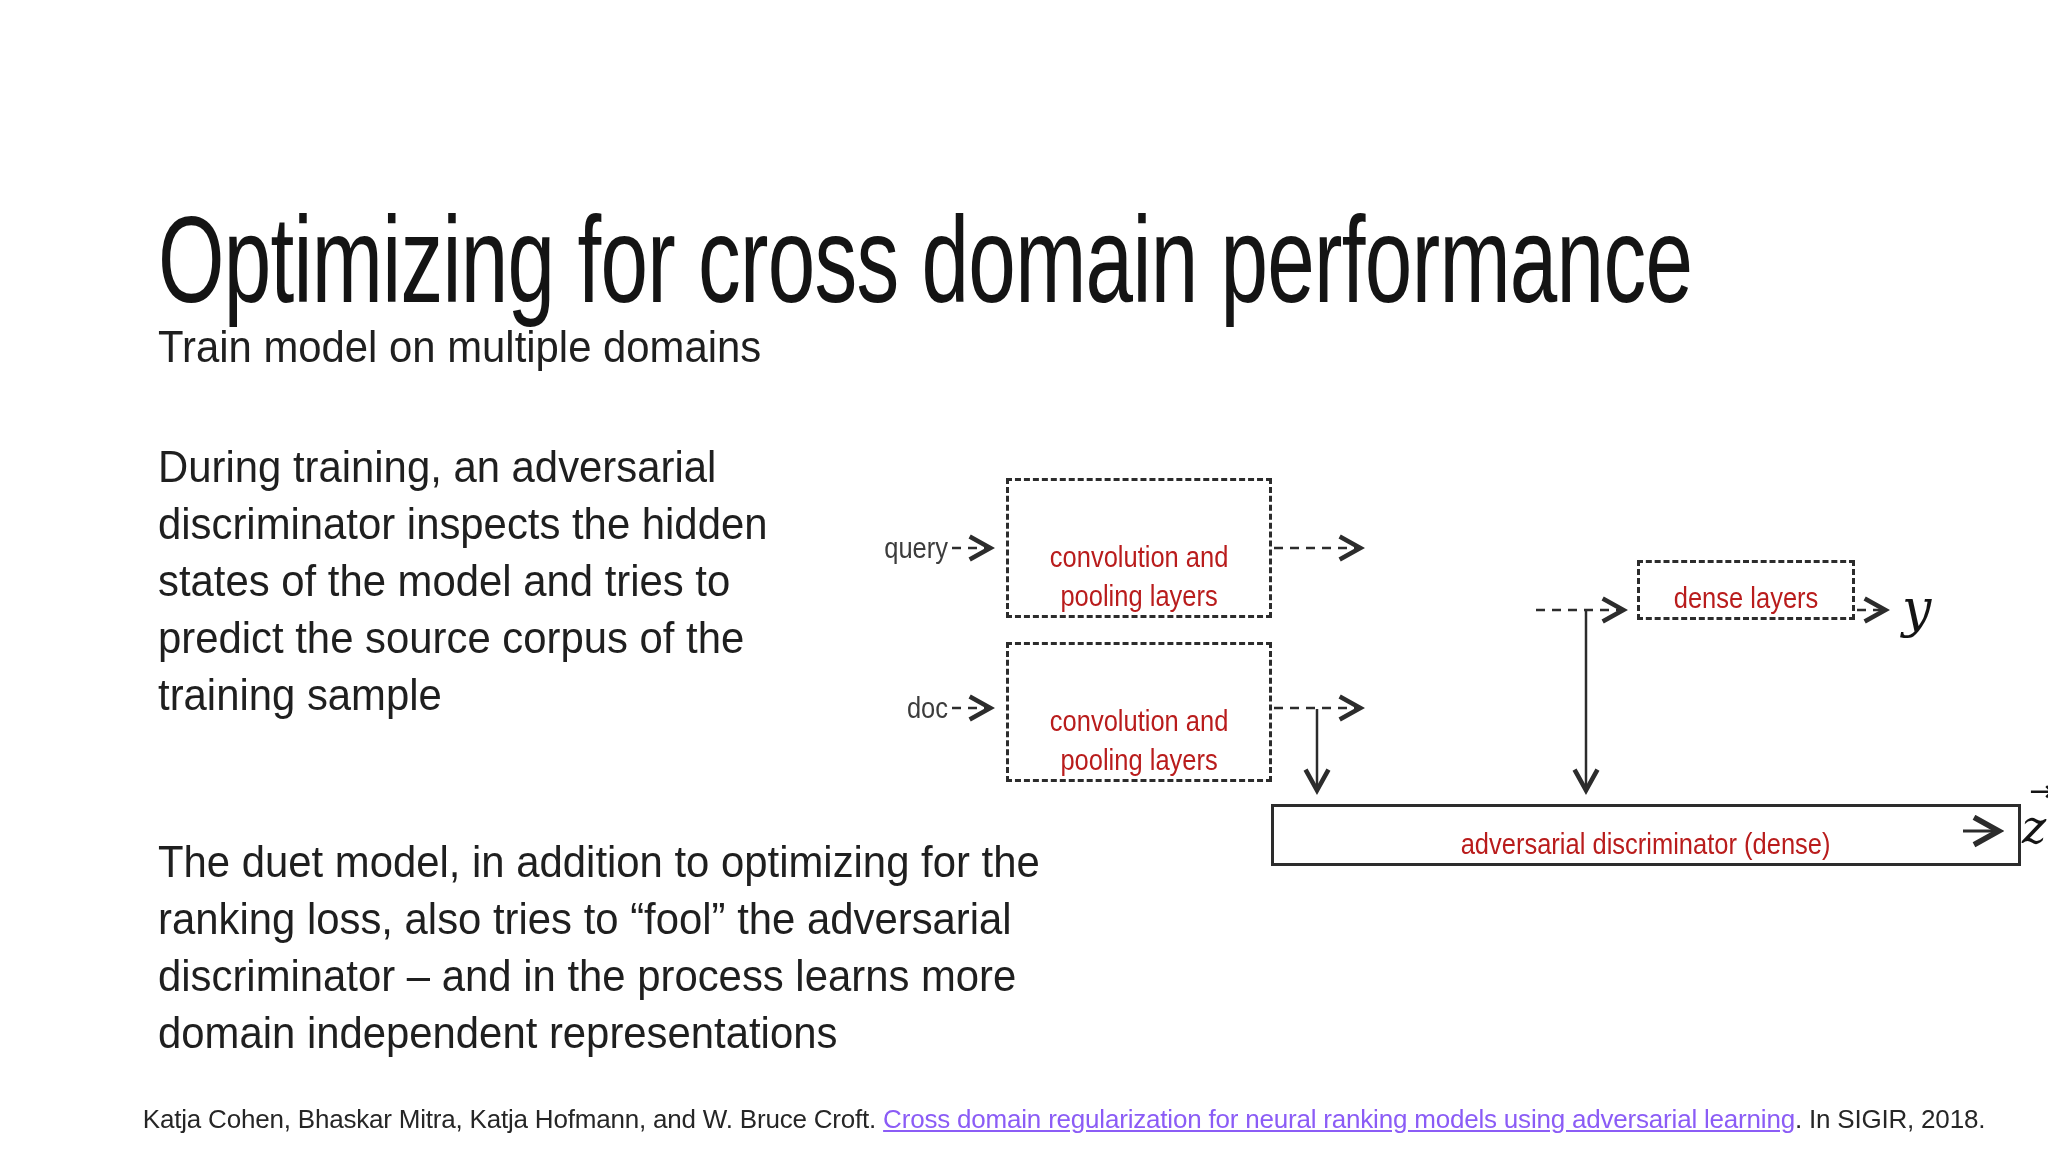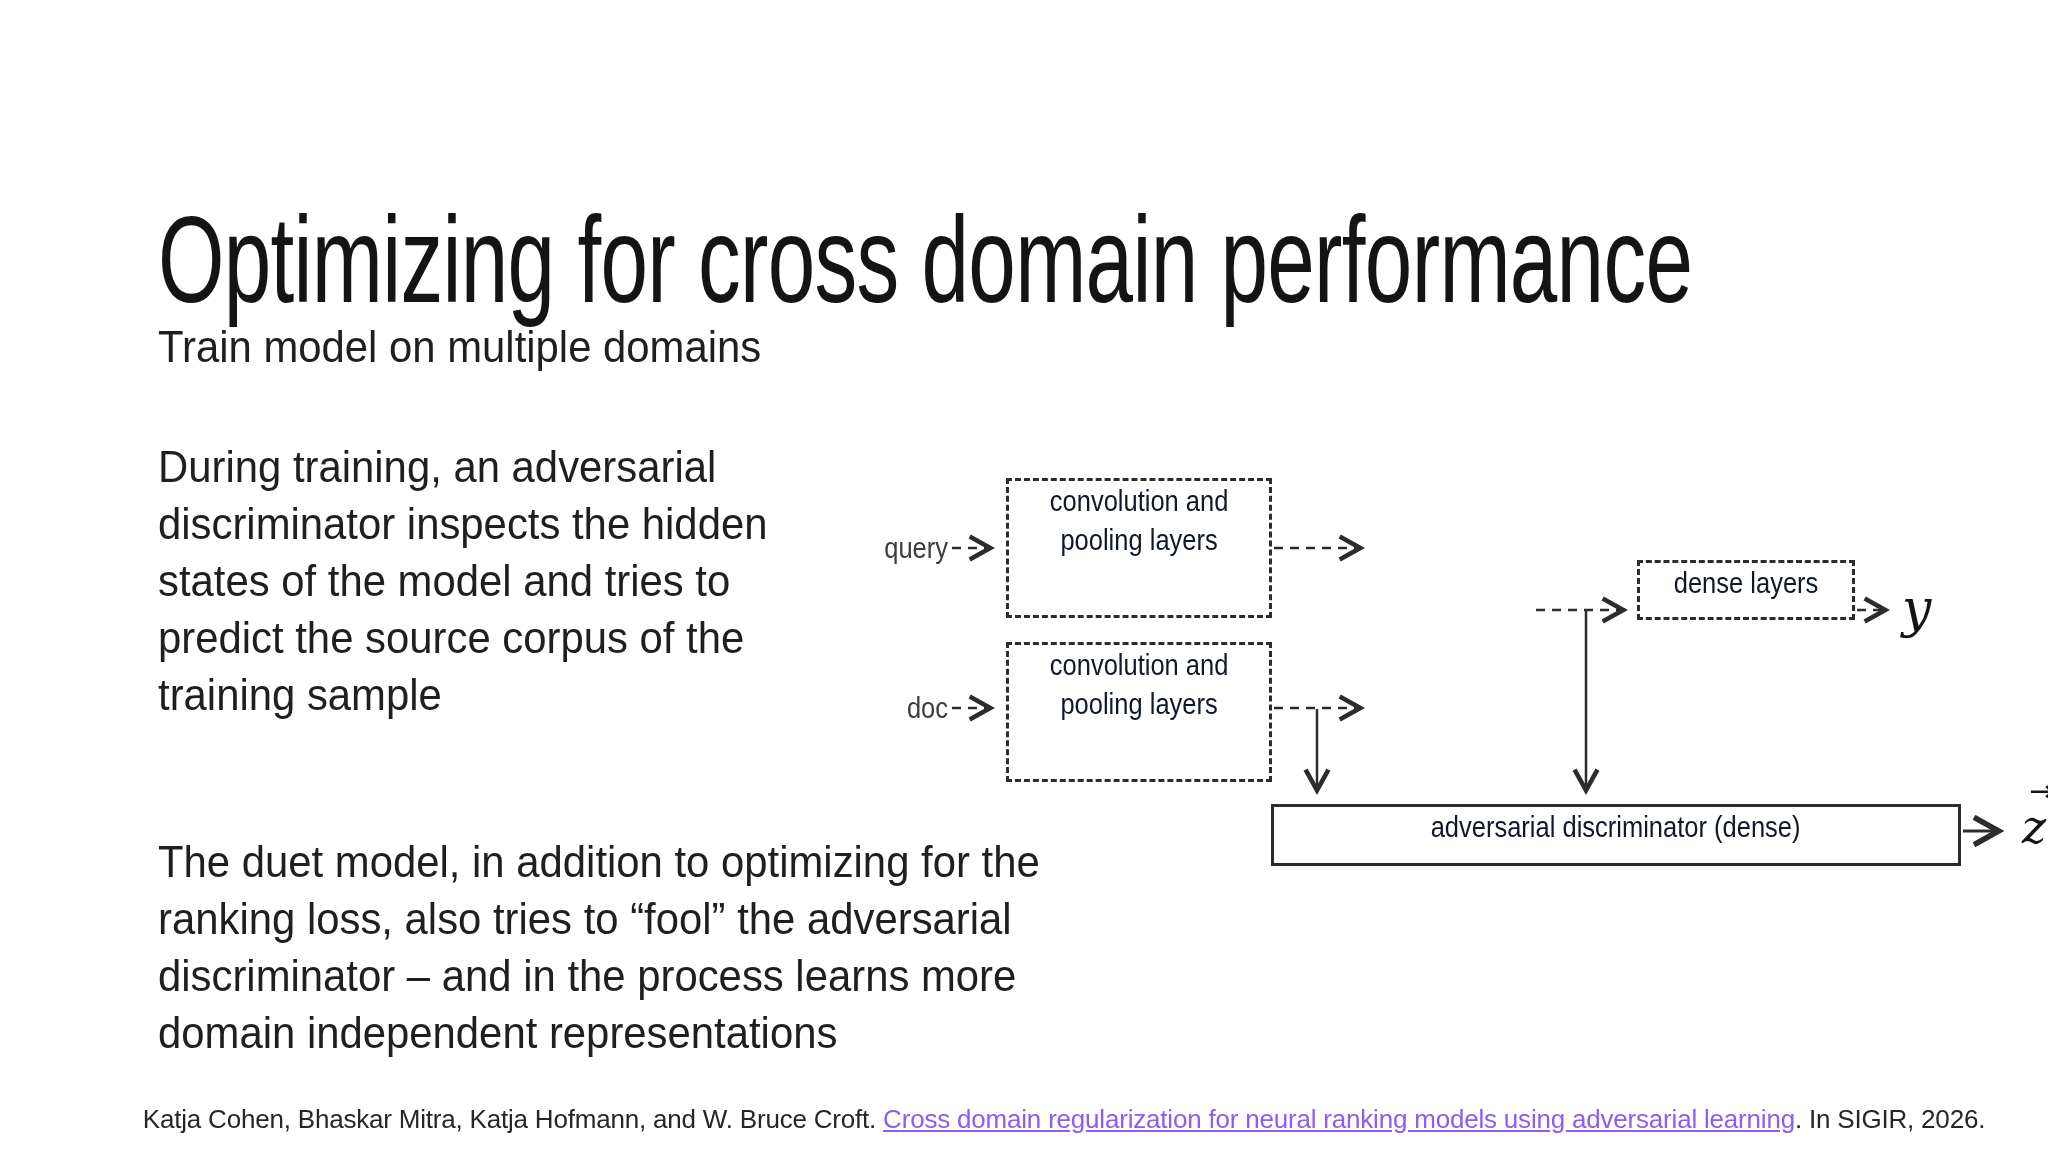--- a/index.html
+++ b/index.html
@@ -50,41 +50,41 @@
   }
   #para-adversarial { top: 438px; }
   #para-duet { top: 833px; }
 
   
   .dbox {
     position: absolute;
     box-sizing: border-box;
     border: 3px dashed #2c2c2c;
     display: flex;
-    align-items: flex-start;
+    align-items: flex-end;
     justify-content: center;
     text-align: center;
-    color: #0f172a;
+    color: #b91c1c;
     background: transparent;
   }
   .dbox.solid { border-style: solid; }
   .diag-label {
     font-size: 30px;
     font-weight: 300;
     line-height: 39px;
     white-space: pre-line;
     transform: scaleX(0.85);
     transform-origin: center center;
     display: inline-block;
   }
   #box-conv-query { left: 966px; top: 478px; width: 266px; height: 140px; }
   #box-conv-doc   { left: 966px; top: 642px; width: 266px; height: 140px; }
   #box-hadamard   { left: 1333px; top: 531px; width: 161px; height: 203px; }
   #box-dense      { left: 1597px; top: 560px; width: 218px; height: 60px; }
-  #box-discriminator { left: 1231px; top: 804px; width: 690px; height: 62px; }
+  #box-discriminator { left: 1231px; top: 804px; width: 750px; height: 62px; }
 
   .side-label {
     position: absolute;
     color: #3c3c3c;
     font-size: 30px;
     font-weight: 300;
     line-height: 38px;
     text-align: right;
     width: 120px;
     transform: scaleX(0.85);
@@ -199,15 +199,15 @@
       <span class="diag-label">dense layers</span>
     </div>
 
   <div class="dbox solid" id="box-discriminator">
       <span class="diag-label">adversarial discriminator (dense)</span>
     </div>
 
   <div class="math" id="out-y">y</div>
   <div class="math" id="out-z"><span class="vec"><span class="vec-arrow">→</span><span>z</span></span></div>
 
-  <div class="citation"><span>Katja Cohen, Bhaskar Mitra, Katja Hofmann, and W. Bruce Croft. </span><a>Cross domain regularization for neural ranking models using adversarial learning</a><span>. In SIGIR, 2026.</span></div>
+  <div class="citation"><span>Katja Cohen, Bhaskar Mitra, Katja Hofmann, and W. Bruce Croft. </span><a>Cross domain regularization for neural ranking models using adversarial learning</a><span>. In SIGIR, 2018.</span></div>
 
 </div>
 
 </body></html>

